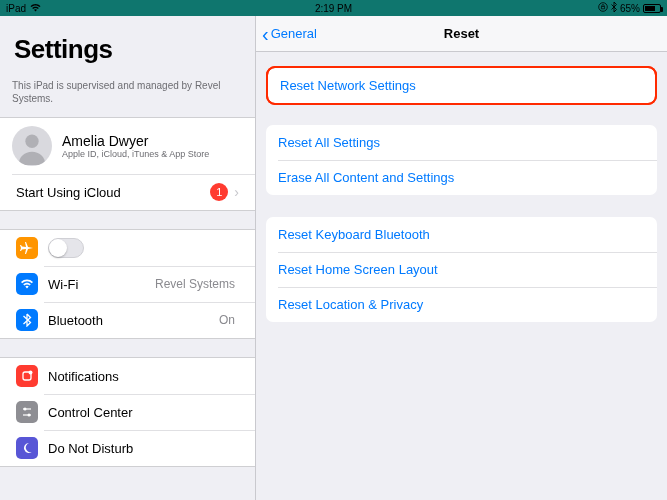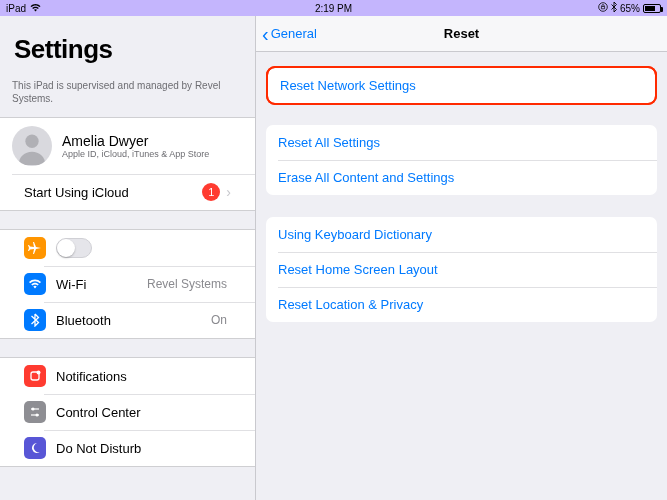--- a/index.html
+++ b/index.html
@@ -12,21 +12,21 @@
     overflow: hidden;
     position: relative;
   }
   
   .status-bar {
     height: 16px;
     font-size: 10px;
     display: flex;
     align-items: center;
     padding: 0 16px;
-    background: #c4b5fd;
+    background: #0f766e;
     position: relative;
   }
   .status-left { display:flex; align-items:center; gap:4px; position:absolute; left:6px;}
   .status-center { position:absolute; left:50%; transform:translateX(-50%); font-weight:400;}
   .status-right { display:flex; align-items:center; gap:3px; position:absolute; right:6px;}
   .wifi-icon, .orient-icon, .bt-icon, .battery-icon { display:inline-block; }
 
   
   .split { display:flex; height: calc(500px - 16px); }
   .left-pane {
@@ -65,21 +65,21 @@
     font-size: 10px;
     color: #6d6d72;
     line-height:1.3;
   }
   .supervised a { color:#007aff; text-decoration:none; }
 
   .cell-group { margin: 0 0 18px 0; background:#fff; border-top:1px solid #cfcfd2; border-bottom:1px solid #cfcfd2;}
   .cell {
     min-height: 36px;
     display:flex; align-items:center;
-    padding: 6px 24px;
+    padding: 6px 16px;
     position:relative;
   }
   .cell + .cell::before {
     content:"";
     position:absolute; top:0; left:44px; right:0; height:1px;
     background:#e0e0e3;
   }
   .cell.no-inset + .cell::before,
   .cell-group.no-inset .cell + .cell::before { left:12px; }
 
@@ -305,19 +305,19 @@
       <div class="r-group highlighted">
         <div class="r-cell">Reset Network Settings</div>
       </div>
 
       <div class="r-group">
         <div class="r-cell">Reset All Settings</div>
         <div class="r-cell">Erase All Content and Settings</div>
       </div>
 
       <div class="r-group">
-        <div class="r-cell">Using Keyboard Dictionary</div>
+        <div class="r-cell">Reset Keyboard Bluetooth</div>
         <div class="r-cell">Reset Home Screen Layout</div>
         <div class="r-cell">Reset Location &amp; Privacy</div>
       </div>
     </div>
   </div>
 </div>
 
 </body></html>

